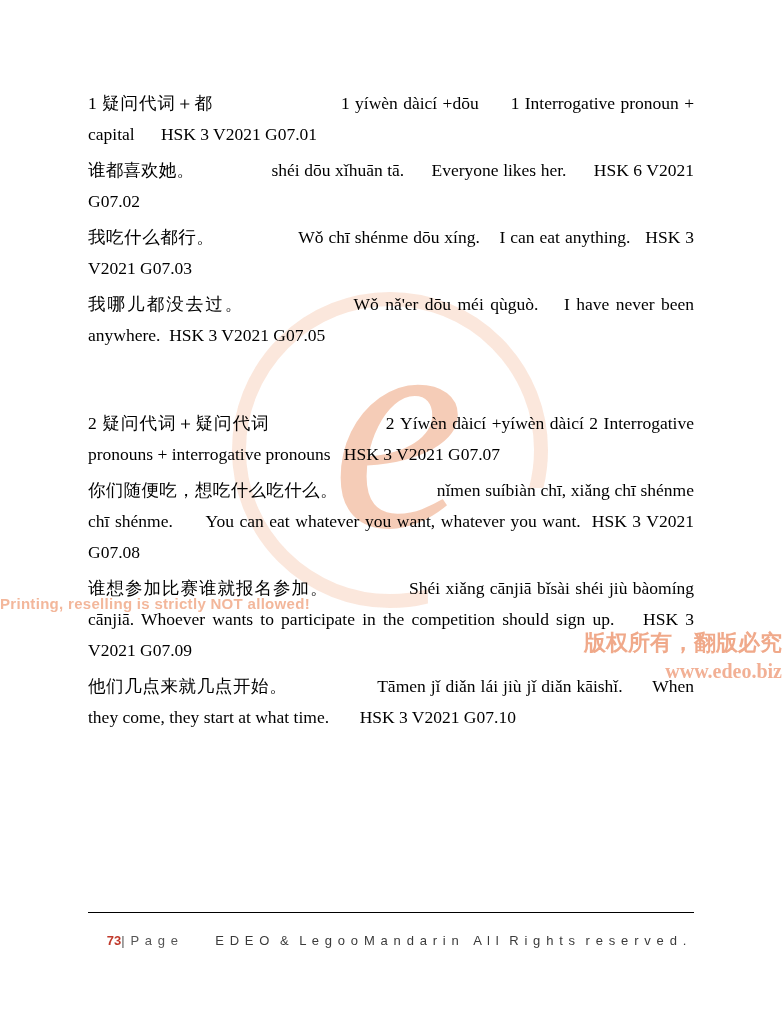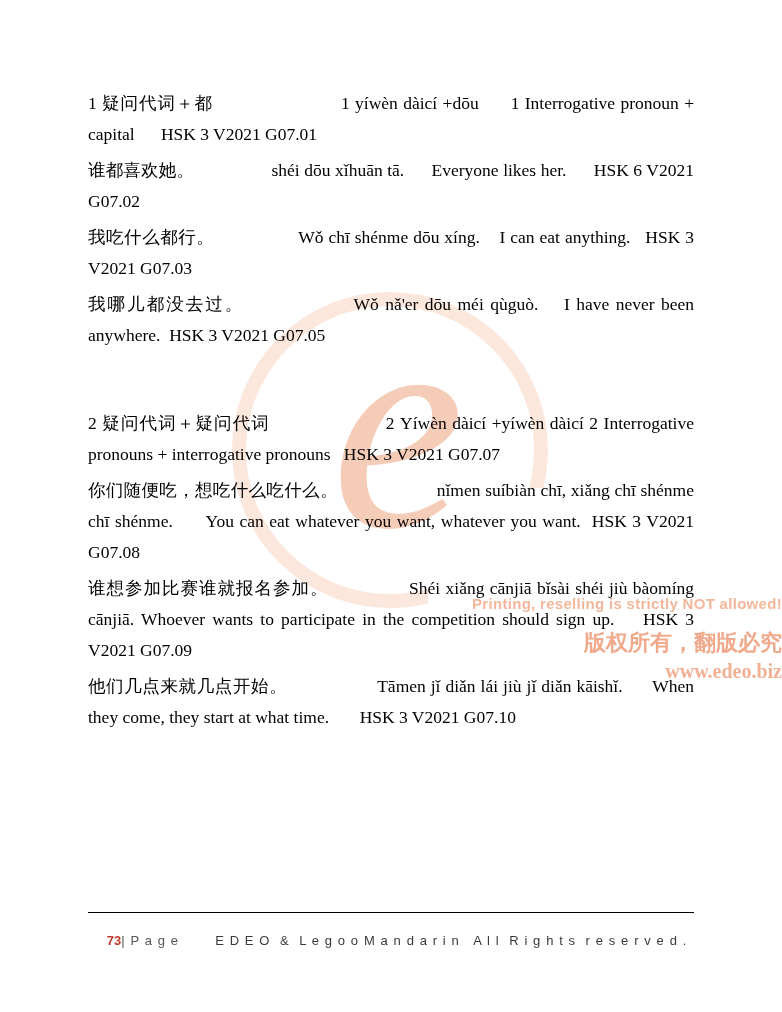--- a/index.html
+++ b/index.html
@@ -51,21 +51,21 @@
     border-radius: 50%;
     opacity: 0.55;
     box-sizing: border-box;
     clip-path: polygon(0 0, 100% 0, 100% 62%, 62% 62%, 62% 100%, 0 100%);
   }
   .wm-line1 {
     position: absolute;
     left: 0;
     top: 595px;
     width: 782px;
-    text-align: right;
+    text-align: left;
     color: #f3b79b;
     font-family: "Liberation Sans", sans-serif;
     font-weight: bold;
     font-size: 15px;
     letter-spacing: 0.3px;
   }
   .wm-line2 {
     position: absolute;
     left: 0;
     top: 628px;

